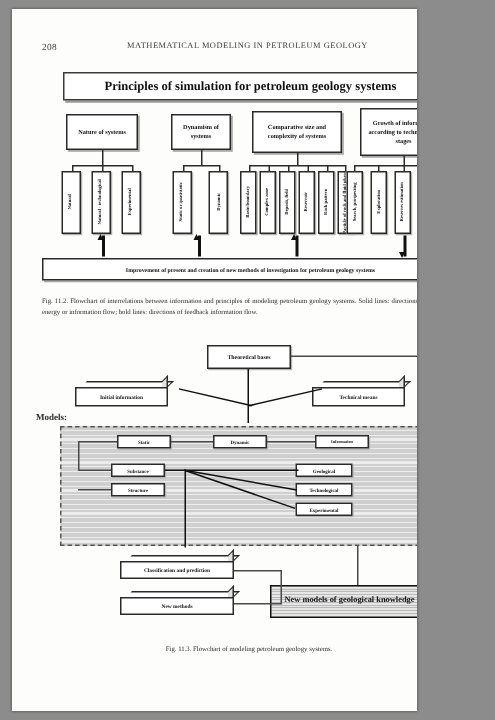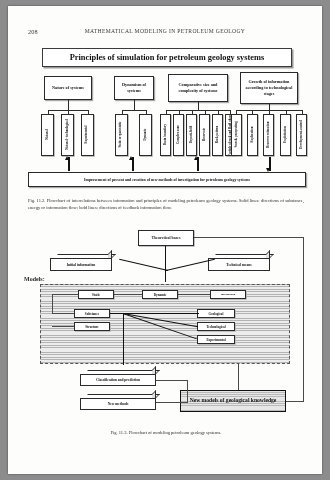--- a/index.html
+++ b/index.html
@@ -4,21 +4,21 @@
 <style>
   html,body{margin:0;padding:0;}
   body{
     width:330px;height:480px;
     background:#8c8c8c;
     font-family:"Liberation Serif", serif;
     overflow:hidden;
   }
   .page{
     position:absolute;left:8px;top:6px;
-    width:314px;height:468px;
+    width:270px;height:468px;
     background:#fdfdfb;
     box-shadow:0 0 2px rgba(0,0,0,.5);
     overflow:hidden;
   }
   .folio{
     position:absolute;left:20px;top:22px;
     font-size:6.2px;color:#3a3a3a;letter-spacing:.2px;
   }
   .head-title{
     position:absolute;left:0;top:22px;width:314px;

